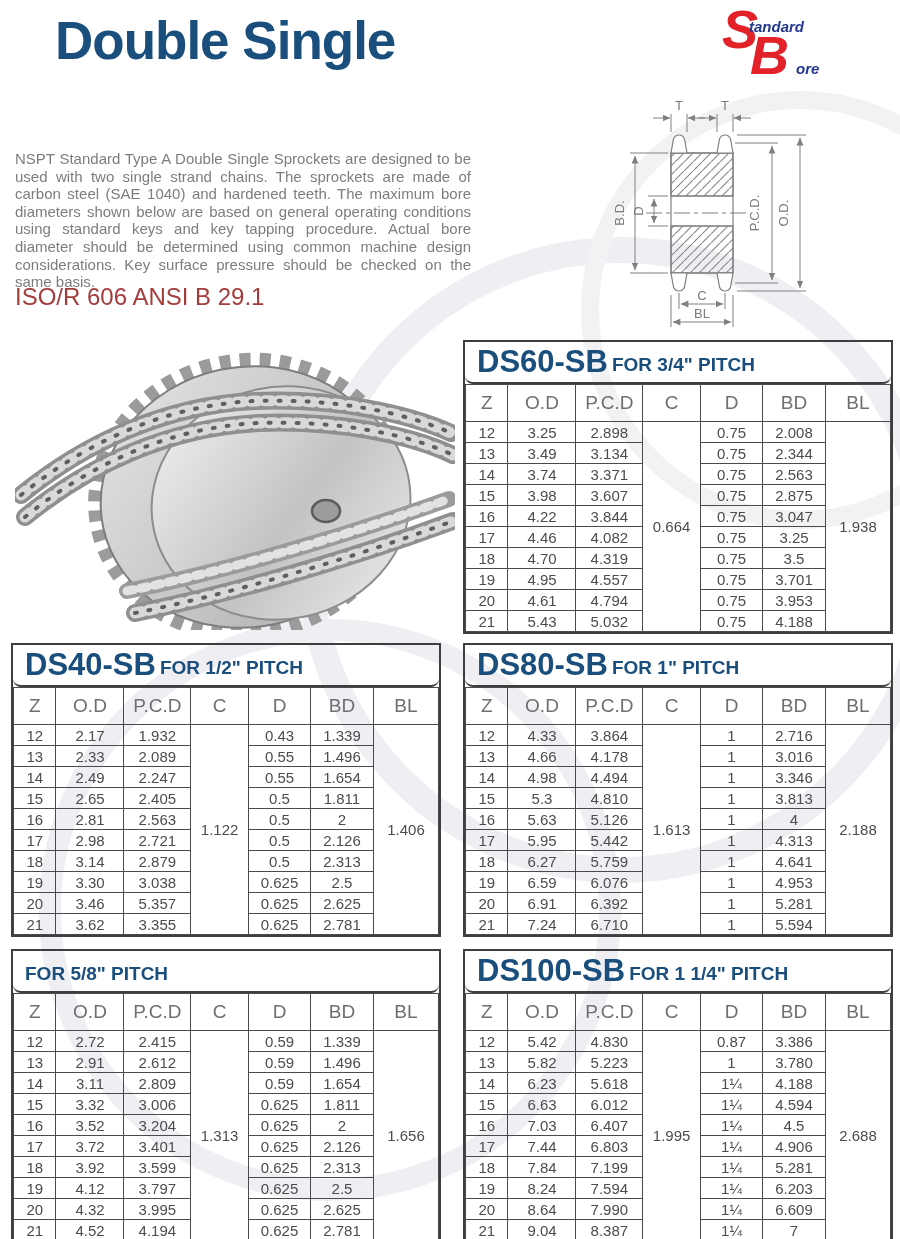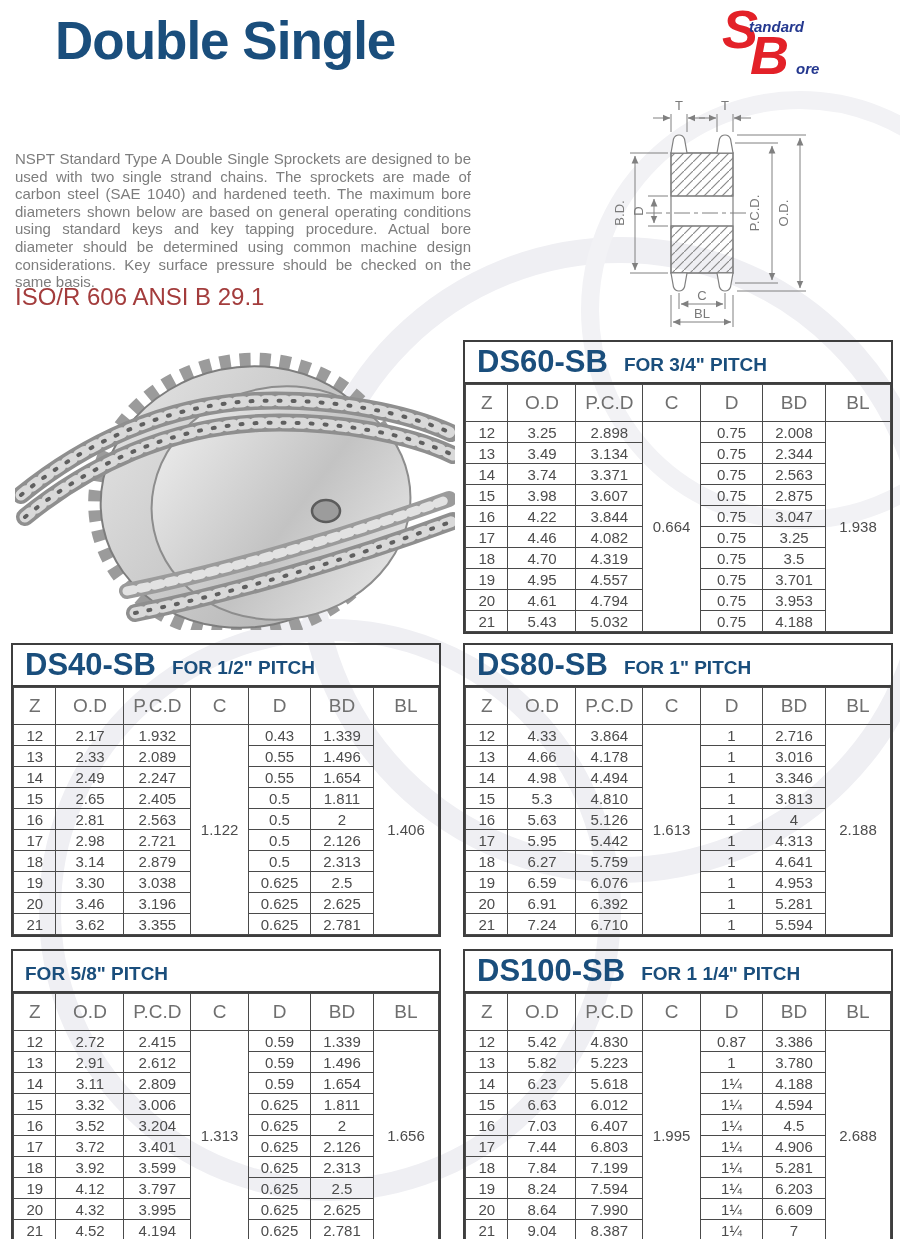--- a/index.html
+++ b/index.html
@@ -24,21 +24,21 @@
   .logo .l-b{left:30px;top:26px;}
   .logo .l-ore{left:76px;top:58px;}
   
   .desc{position:absolute;left:15px;top:150px;width:456px;font-size:15px;line-height:17.6px;
         color:#7d7d7d;text-align:justify;z-index:2;}
   .iso-ref{position:absolute;left:15px;top:283px;width:456px;text-align:left;font-size:24px;
            color:#a33c3c;z-index:2;white-space:nowrap;}
   
   .spec-table{position:absolute;width:426px;border:2px solid #3e3e3e;z-index:1;background:transparent;}
   .tbl-title{height:40px;border-bottom:2px solid #3e3e3e;display:flex;align-items:center;
-             padding-left:12px;gap:16px;}
+             padding-left:12px;gap:4px;border-radius:8px;}
   .tbl-name{font-size:31px;font-weight:bold;color:#1a4e7c;letter-spacing:0;}
   .tbl-pitch{font-size:19px;font-weight:bold;color:#1a4e7c;padding-top:5px;letter-spacing:0;}
   .spec-table table{width:100%;border-collapse:collapse;table-layout:fixed;}
   .spec-table th{height:36px;font-weight:normal;color:#6f6f6f;font-size:19px;
                  border:1px solid #4a4a4a;text-align:center;padding:0;}
   .spec-table td{height:20px;font-size:15px;color:#4c4c4c;text-align:center;
                  border:1px solid #4a4a4a;padding:0;line-height:1;}
   .spec-table td.merged{font-size:15px;}
   
   .diagram-svg{position:absolute;left:612px;top:82px;z-index:2;}
@@ -361,21 +361,21 @@
           <tr>
             <td>19</td>
             <td>3.30</td>
             <td>3.038</td>
             <td>0.625</td>
             <td>2.5</td>
           </tr>
           <tr>
             <td>20</td>
             <td>3.46</td>
-            <td>3.196</td>
+            <td>5.357</td>
             <td>0.625</td>
             <td>2.625</td>
           </tr>
           <tr>
             <td>21</td>
             <td>3.62</td>
             <td>3.355</td>
             <td>0.625</td>
             <td>2.781</td>
           </tr>

